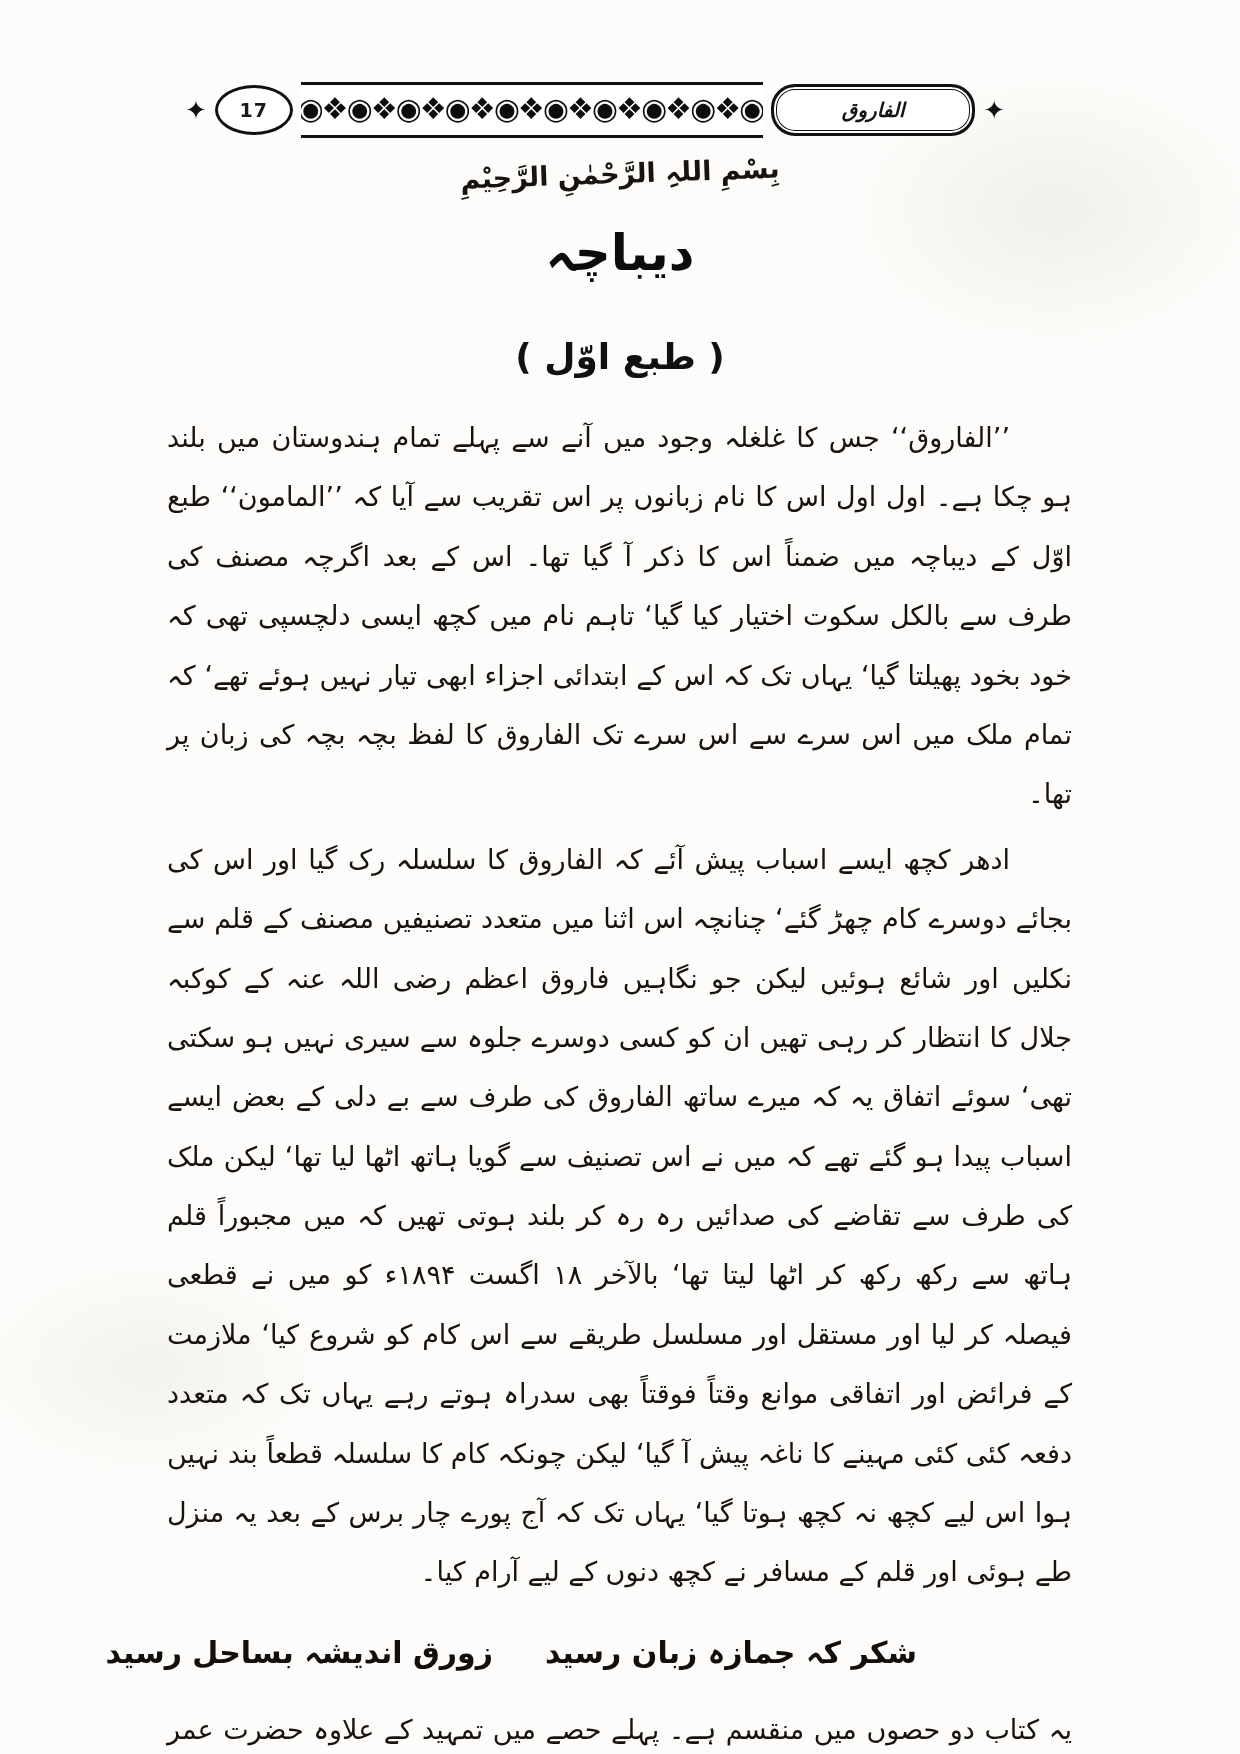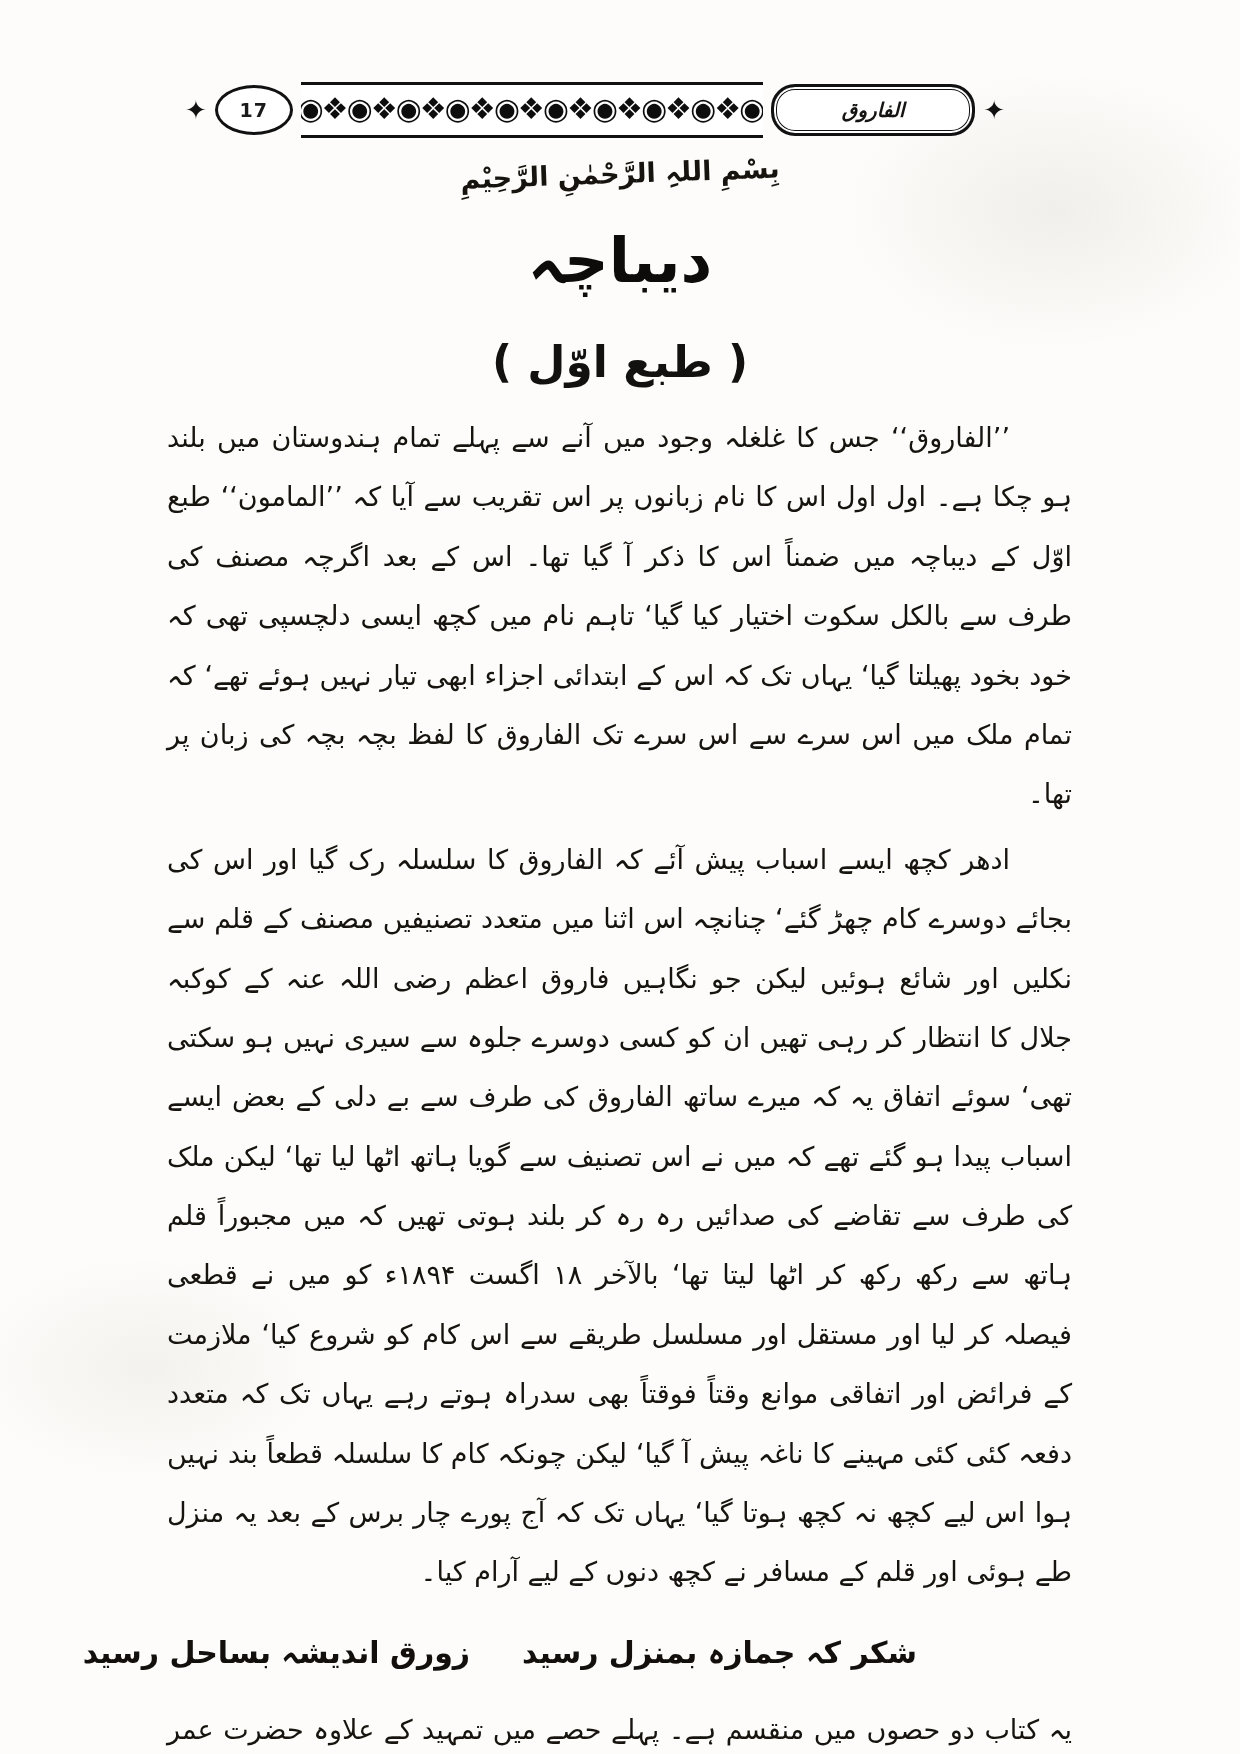--- a/index.html
+++ b/index.html
@@ -100,32 +100,32 @@
   }
 
   
   .chapter-title {
     position: absolute;
     top: 224px;
     left: 0;
     width: 100%;
     margin: 0;
     text-align: center;
-    font-size: 62px;
+    font-size: 50px;
     font-weight: bold;
     letter-spacing: 2px;
     color: #0e0c0a;
   }
   .edition-subtitle {
     position: absolute;
     top: 336px;
     left: 0;
     width: 100%;
     text-align: center;
-    font-size: 44px;
+    font-size: 36px;
     font-weight: 600;
     color: #131110;
   }
 
   
   .body-text {
     position: absolute;
     top: 408px;
     right: 168px;
     width: 905px;
@@ -167,19 +167,19 @@
   <div class="bismillah">بِسْمِ اللہِ الرَّحْمٰنِ الرَّحِیْمِ</div>
 
   <h1 class="chapter-title">دیباچہ</h1>
 
   <div class="edition-subtitle">( طبع اوّل )</div>
 
   <main class="body-text">
     <p class="para first-indent">’’الفاروق‘‘ جس کا غلغلہ وجود میں آنے سے پہلے تمام ہندوستان میں بلند ہو چکا ہے۔ اول اول اس کا نام زبانوں پر اس تقریب سے آیا کہ ’’المامون‘‘ طبع اوّل کے دیباچہ میں ضمناً اس کا ذکر آ گیا تھا۔ اس کے بعد اگرچہ مصنف کی طرف سے بالکل سکوت اختیار کیا گیا‘ تاہم نام میں کچھ ایسی دلچسپی تھی کہ خود بخود پھیلتا گیا‘ یہاں تک کہ اس کے ابتدائی اجزاء ابھی تیار نہیں ہوئے تھے‘ کہ تمام ملک میں اس سرے سے اس سرے تک الفاروق کا لفظ بچہ بچہ کی زبان پر تھا۔</p>
     <p class="para first-indent">ادھر کچھ ایسے اسباب پیش آئے کہ الفاروق کا سلسلہ رک گیا اور اس کی بجائے دوسرے کام چھڑ گئے‘ چنانچہ اس اثنا میں متعدد تصنیفیں مصنف کے قلم سے نکلیں اور شائع ہوئیں لیکن جو نگاہیں فاروق اعظم رضی اللہ عنہ کے کوکبہ جلال کا انتظار کر رہی تھیں ان کو کسی دوسرے جلوہ سے سیری نہیں ہو سکتی تھی‘ سوئے اتفاق یہ کہ میرے ساتھ الفاروق کی طرف سے بے دلی کے بعض ایسے اسباب پیدا ہو گئے تھے کہ میں نے اس تصنیف سے گویا ہاتھ اٹھا لیا تھا‘ لیکن ملک کی طرف سے تقاضے کی صدائیں رہ رہ کر بلند ہوتی تھیں کہ میں مجبوراً قلم ہاتھ سے رکھ رکھ کر اٹھا لیتا تھا‘ بالآخر ۱۸ اگست ۱۸۹۴ء کو میں نے قطعی فیصلہ کر لیا اور مستقل اور مسلسل طریقے سے اس کام کو شروع کیا‘ ملازمت کے فرائض اور اتفاقی موانع وقتاً فوقتاً بھی سدراہ ہوتے رہے یہاں تک کہ متعدد دفعہ کئی کئی مہینے کا ناغہ پیش آ گیا‘ لیکن چونکہ کام کا سلسلہ قطعاً بند نہیں ہوا اس لیے کچھ نہ کچھ ہوتا گیا‘ یہاں تک کہ آج پورے چار برس کے بعد یہ منزل طے ہوئی اور قلم کے مسافر نے کچھ دنوں کے لیے آرام کیا۔</p>
     <div class="verse-line">
-      <span>شکر کہ جمازہ بمنزل رسید</span>
+      <span>شکر کہ جمازہ زبان رسید</span>
       <span>زورق اندیشہ بساحل رسید</span>
     </div>
     <p class="para">یہ کتاب دو حصوں میں منقسم ہے۔ پہلے حصے میں تمہید کے علاوہ حضرت عمر رضی اللہ عنہ کی ولادت سے وفات تک کے واقعات اور فتوحات ملکی کے حالات ہیں دوسرے حصے میں ان کے ملکی اور مذہبی انتظامات اور علمی کمالات اور ذاتی اخلاق اور عادات کی تفصیل ہے اور یہ دوسرا حصہ مصنف کی سعی ومحنت کا ’’تماشا گاہ‘‘ ہے۔</p>
   </main>
 
 </div>
 
 </body></html>

